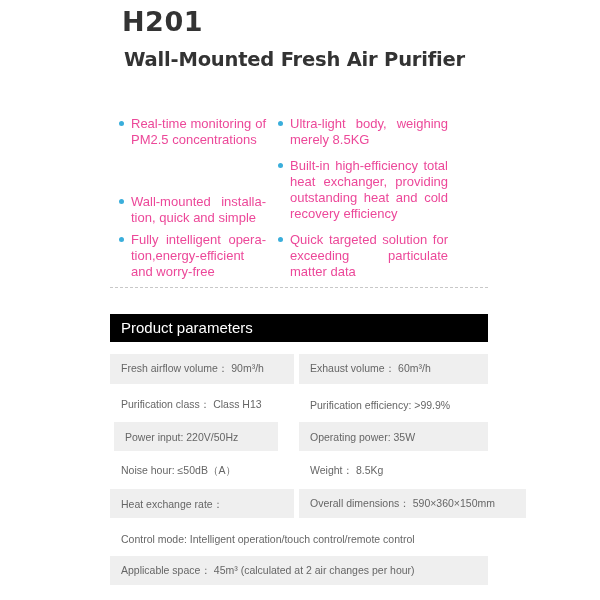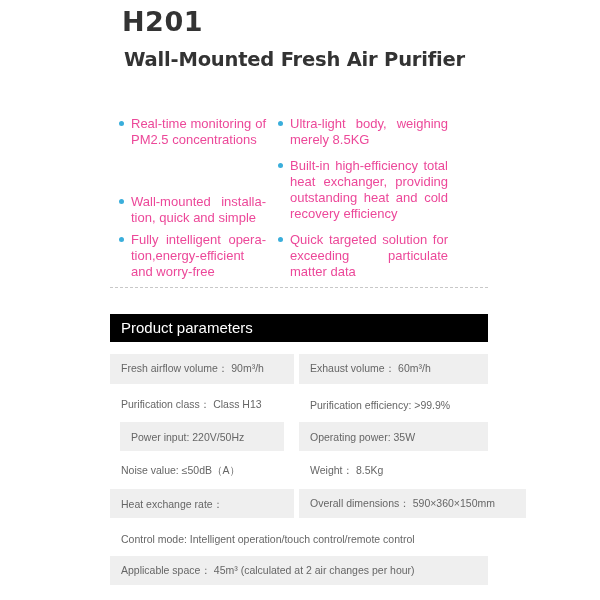--- a/index.html
+++ b/index.html
@@ -58,24 +58,24 @@
 <div class="dash"></div>
 
 <div class="params-header">Product parameters</div>
 
 <div class="cell gray" style="left:110px;top:354px;width:184px;height:30px;">Fresh airflow volume： 90m³/h</div>
 <div class="cell gray" style="left:299px;top:354px;width:189px;height:30px;">Exhaust volume： 60m³/h</div>
 
 <div class="cell" style="left:110px;top:390px;width:184px;height:30px;">Purification class： Class H13</div>
 <div class="cell" style="left:299px;top:390px;width:189px;height:30px;">Purification efficiency: &gt;99.9%</div>
 
-<div class="cell gray" style="left:120px;top:422px;width:164px;height:29px;">Power input: 220V/50Hz</div>
+<div class="cell gray" style="left:114px;top:422px;width:164px;height:29px;">Power input: 220V/50Hz</div>
 <div class="cell gray" style="left:299px;top:422px;width:189px;height:29px;">Operating power: 35W</div>
 
-<div class="cell" style="left:110px;top:456px;width:184px;height:30px;">Noise value: ≤50dB（A）</div>
+<div class="cell" style="left:110px;top:456px;width:184px;height:30px;">Noise hour: ≤50dB（A）</div>
 <div class="cell" style="left:299px;top:456px;width:189px;height:30px;">Weight： 8.5Kg</div>
 
 <div class="cell gray two-line" style="left:110px;top:489px;width:184px;height:29px;flex-direction:column;align-items:flex-start;justify-content:center;">
   <span>Heat exchange rate：</span>
 </div>
 <div class="cell gray" style="left:299px;top:489px;width:227px;height:29px;">Overall dimensions： 590×360×150mm</div>
 
 <div class="cell" style="left:110px;top:524px;width:378px;height:30px;">Control mode: Intelligent operation/touch control/remote control</div>
 
 <div class="cell gray" style="left:110px;top:556px;width:378px;height:29px;">Applicable space： 45m³ (calculated at 2 air changes per hour)</div>

